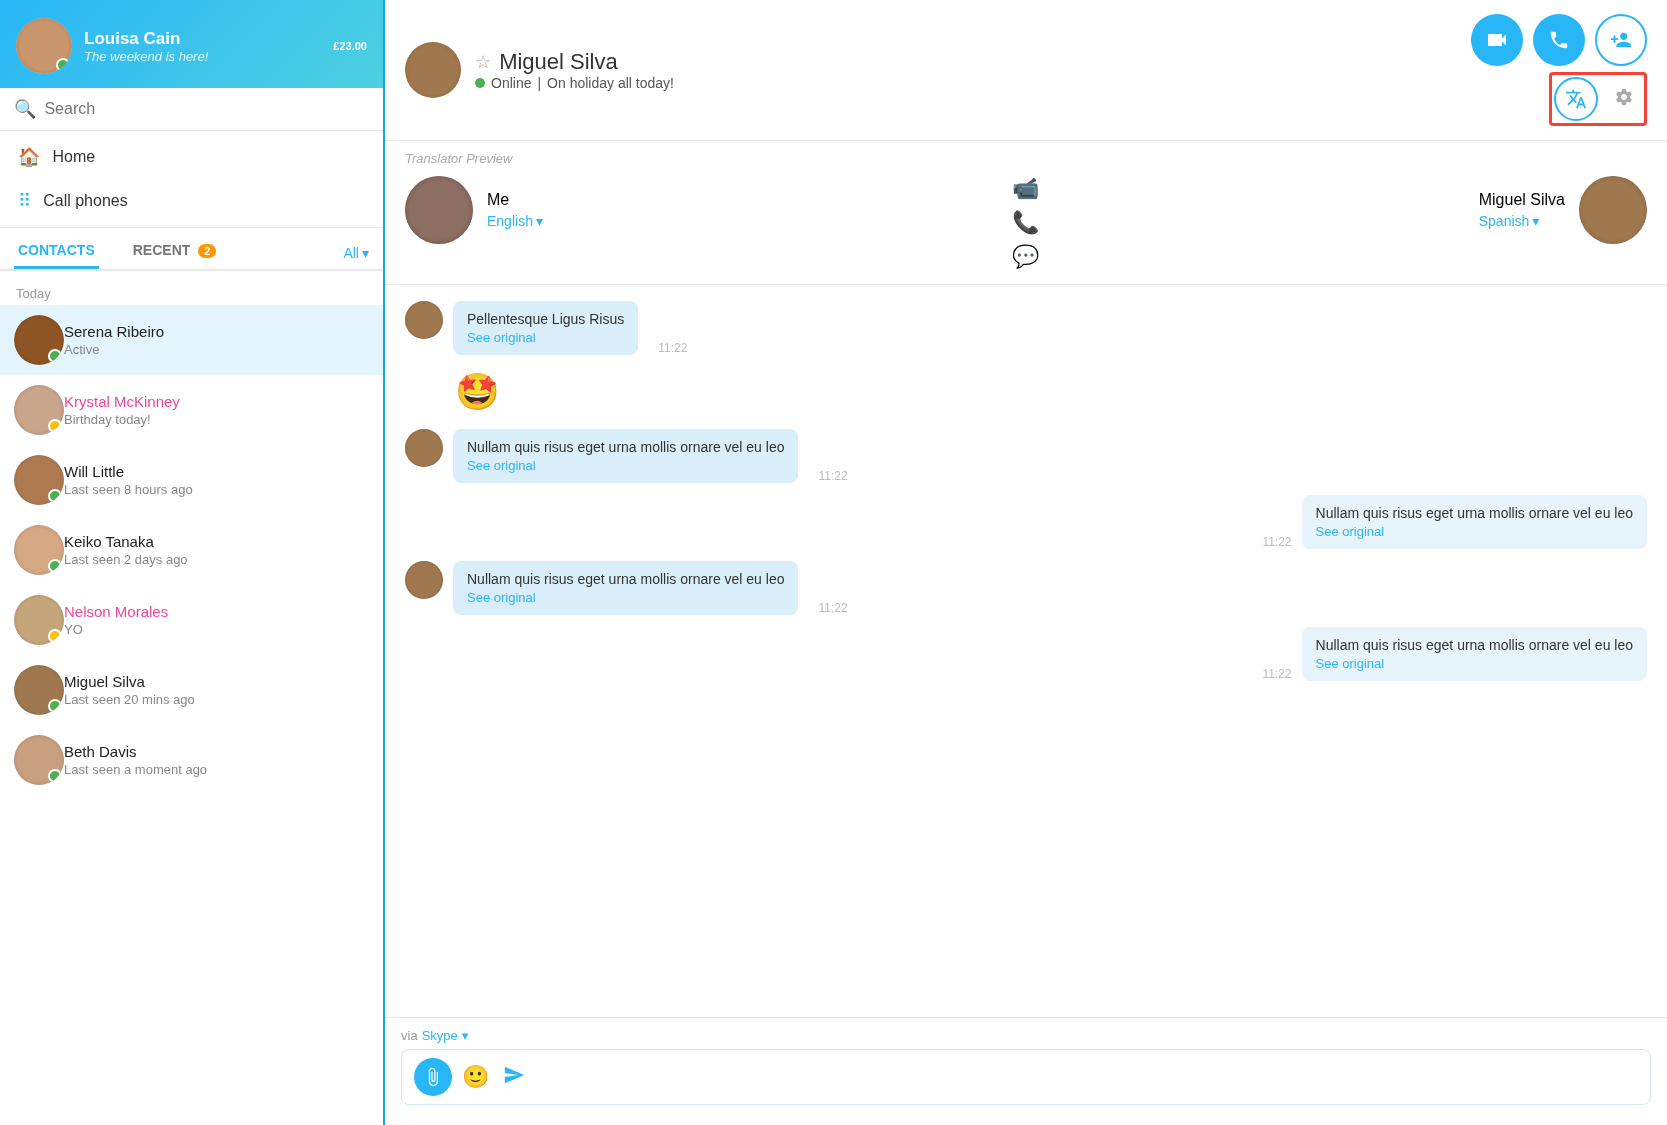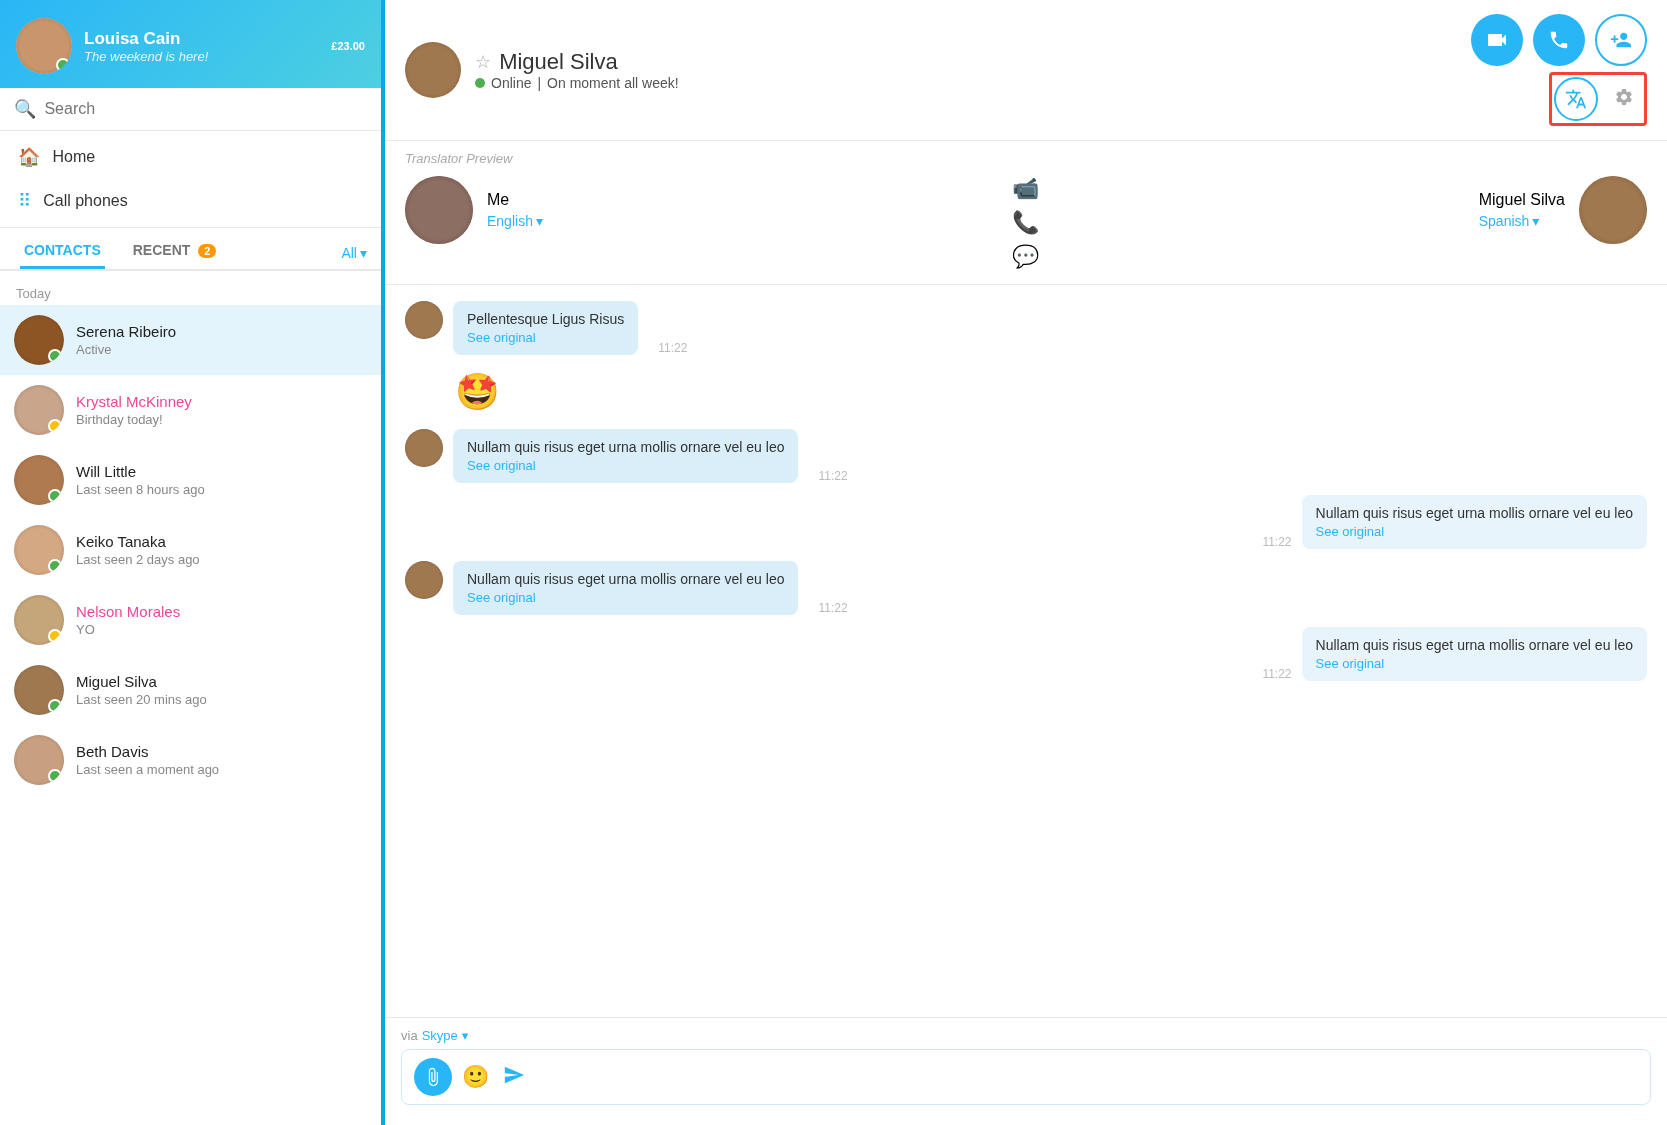--- a/index.html
+++ b/index.html
@@ -4,21 +4,21 @@
   <style>
     * { box-sizing: border-box; margin: 0; padding: 0; }
     body { font-family: 'Segoe UI', Arial, sans-serif; background: #fff; width: 1667px; height: 1125px; overflow: hidden; display: flex; }
 
     
     .sidebar {
       width: 385px;
       min-width: 385px;
       height: 1125px;
       background: #fff;
-      border-right: 4px solid #0ea5e9;
+      border-right: 2px solid #0ea5e9;
       display: flex;
       flex-direction: column;
     }
 
     .sidebar-header {
       background: linear-gradient(135deg, #29b6f6 0%, #4dd0e1 100%);
       padding: 18px 16px 14px 16px;
       display: flex;
       align-items: center;
       gap: 12px;
@@ -68,22 +68,22 @@
     .nav-item {
       display: flex; align-items: center; gap: 12px;
       padding: 11px 18px;
       cursor: pointer;
       font-size: 16px; color: #333;
     }
     .nav-icon { color: #29b6f6; font-size: 18px; }
 
     .tabs-row {
       display: flex; align-items: center;
-      padding: 8px 14px 0 20px;
-      gap: 6px;
+      padding: 8px 14px 0 14px;
+      gap: 12px;
       border-bottom: 2px solid #e8e8e8;
     }
     .tab-btn {
       font-size: 14px; font-weight: 600;
       padding: 6px 4px 8px 4px;
       margin-right: 18px;
       cursor: pointer;
       border-bottom: 3px solid transparent;
       color: #777;
     }
@@ -98,21 +98,21 @@
       display: flex; align-items: center; gap: 3px;
     }
 
     .contacts-list { flex: 1; overflow-y: auto; padding: 9px 0; }
     .section-label {
       padding: 6px 16px 4px 16px;
       font-size: 13px; color: #999; font-weight: 500;
     }
 
     .contact-item {
-      display: flex; align-items: center; gap: 12px;
+      display: flex; align-items: center; 
       padding: 10px 14px;
       cursor: pointer;
       position: relative;
     }
     .contact-item.selected { background: #e3f4fc; }
 
     .contact-avatar {
       width: 50px; height: 50px; border-radius: 50%;
       background: #b0bec5; flex-shrink: 0;
       position: relative;
@@ -514,21 +514,21 @@
     </div>
     <div class="chat-header-info">
       <div class="chat-header-name">
         <span class="star-icon">☆</span>
         <span>Miguel Silva</span>
       </div>
       <div class="chat-header-status">
         <div class="online-dot"></div>
         <span>Online</span>
         <span> | </span>
-        <span>On moment all week!</span>
+        <span>On holiday all today!</span>
       </div>
     </div>
     <div class="header-right-section">
       <div class="top-actions-row">
         <button class="action-btn">
           <svg width="24" height="24" viewBox="0 0 24 24" fill="white">
               <path d="M17 10.5V7c0-.55-.45-1-1-1H4c-.55 0-1 .45-1 1v10c0 .55.45 1 1 1h12c.55 0 1-.45 1-1v-3.5l4 4v-11l-4 4z"></path>
             </svg>
         </button>
         <button class="action-btn">

